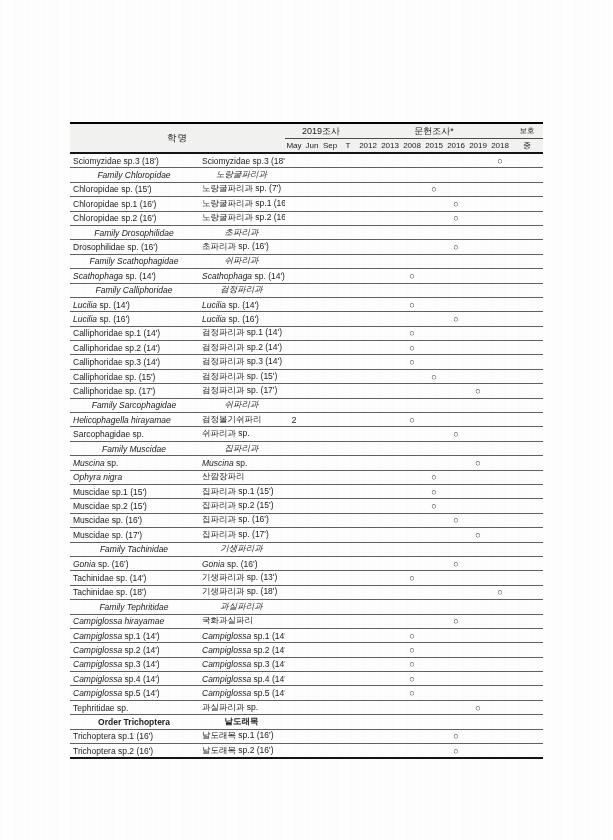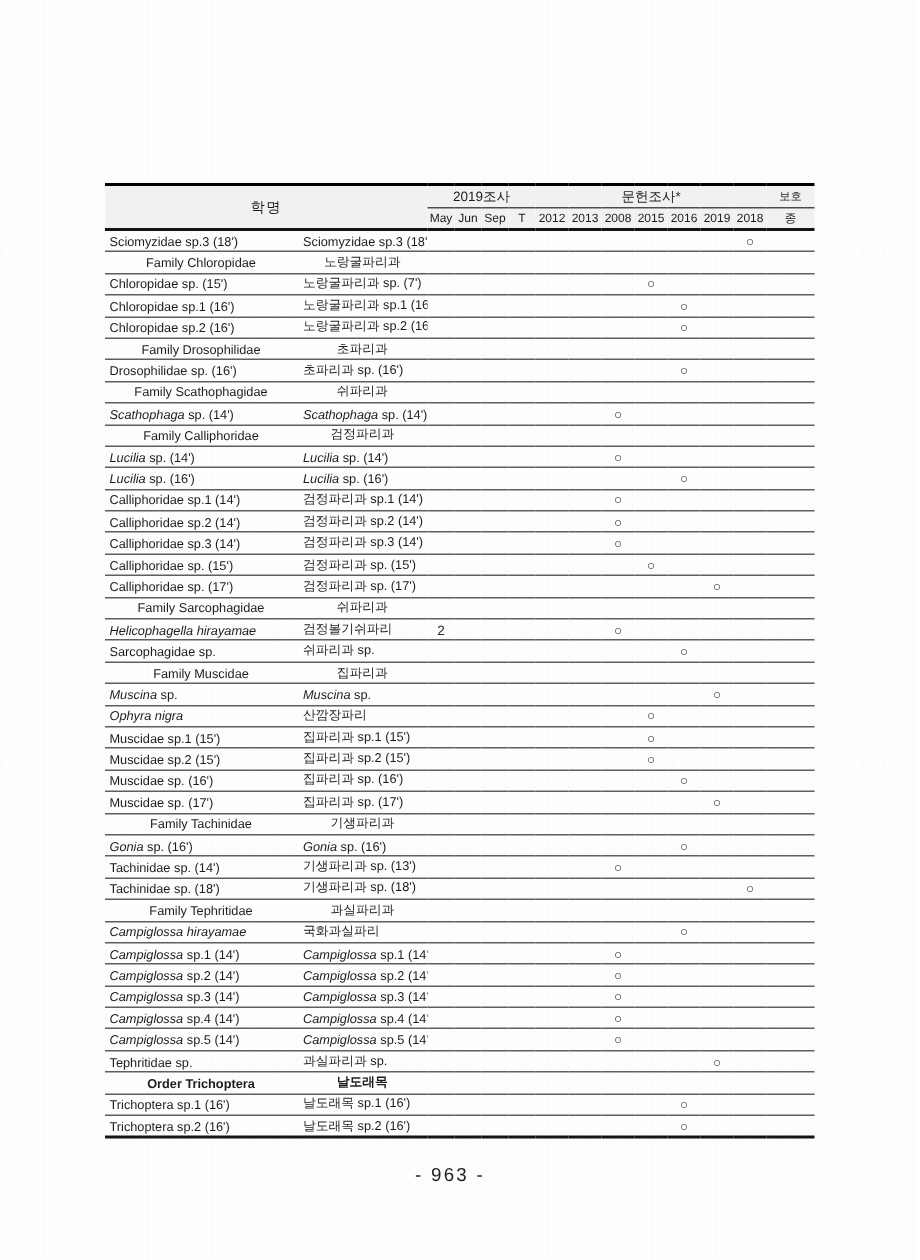--- a/index.html
+++ b/index.html
@@ -42,21 +42,21 @@
     padding:0;
     vertical-align:middle;
     white-space:nowrap;
     overflow:hidden;
   }
   tbody tr{border-bottom:1px solid #5f5f5f;}
   tbody tr:last-child{border-bottom:none;}
   td.sci{padding-left:3px;text-align:left;}
   td.kor{padding-left:4px;text-align:left;}
   td.mark{text-align:center;font-size:9px;color:#2b2b2b;}
-  tr.family td.sci, tr.family td.kor{text-align:center;padding-left:0;}
+  tr.family td.sci, tr.family td.kor{text-align:center;padding-left:0;font-style:italic;}
   tr.order td.sci, tr.order td.kor{text-align:center;padding-left:0;font-weight:bold;}
   i{font-style:italic;}
   .pagenum{
     position:absolute;left:70px;top:776px;width:460px;
     text-align:center;font-size:12.5px;letter-spacing:1.5px;color:#222;
   }
 </style>
 </head>
 <body>
 
@@ -770,14 +770,13 @@
             <td class="mark"></td>
             <td class="mark"></td>
             <td class="mark">○</td>
             <td class="mark"></td>
             <td class="mark"></td>
             <td class="mark"></td>
           </tr>
         </tbody>
     </table>
   </div>
-  <div class="pagenum">- 963 -</div>
 </div>
 
 </body></html>

